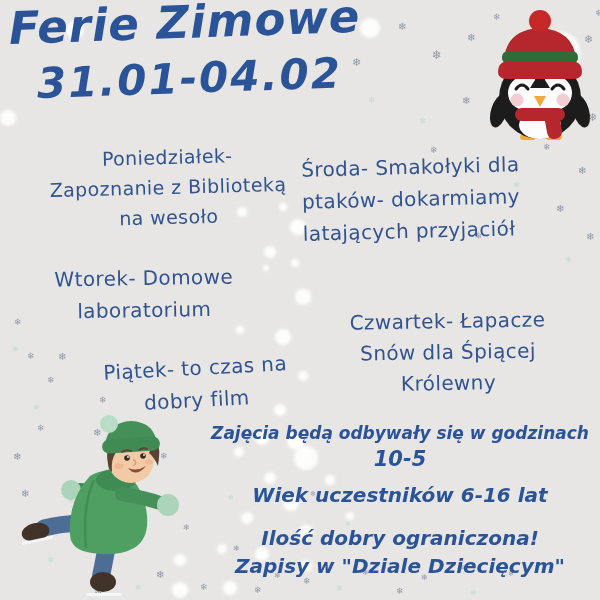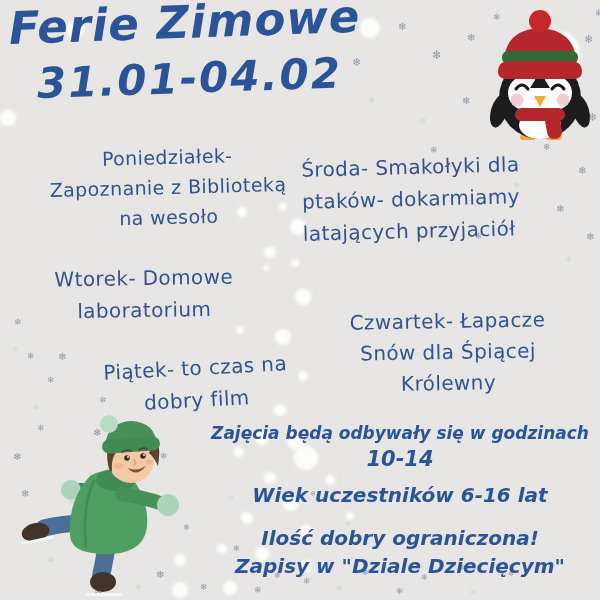--- a/index.html
+++ b/index.html
@@ -270,20 +270,20 @@
         <ellipse cx="109" cy="58" rx="4.5" ry="3" fill="#eeb08c" opacity=".7"></ellipse>
         <ellipse cx="139" cy="54" rx="4" ry="2.6" fill="#eeb08c" opacity=".7"></ellipse>
 
         <path d="M112 86 Q136 90 150 95" stroke="#459058" stroke-width="14" fill="none" stroke-linecap="round"></path>
         <circle cx="158" cy="97" r="11" fill="#abd4bb"></circle>
       </svg>
     </figure>
 
     <section class="details-block">
       <div class="line d-hours1">Zajęcia będą odbywały się w godzinach</div>
-      <div class="line d-hours2">10-14</div>
+      <div class="line d-hours2">10-5</div>
       <div class="line d-age">Wiek uczestników 6-16 lat</div>
       <div class="line d-limit">Ilość dobry ograniczona!</div>
       <div class="line d-signup">Zapisy w "Dziale Dziecięcym"</div>
     </section>
 
   </div>
 </div>
 
 </body></html>

